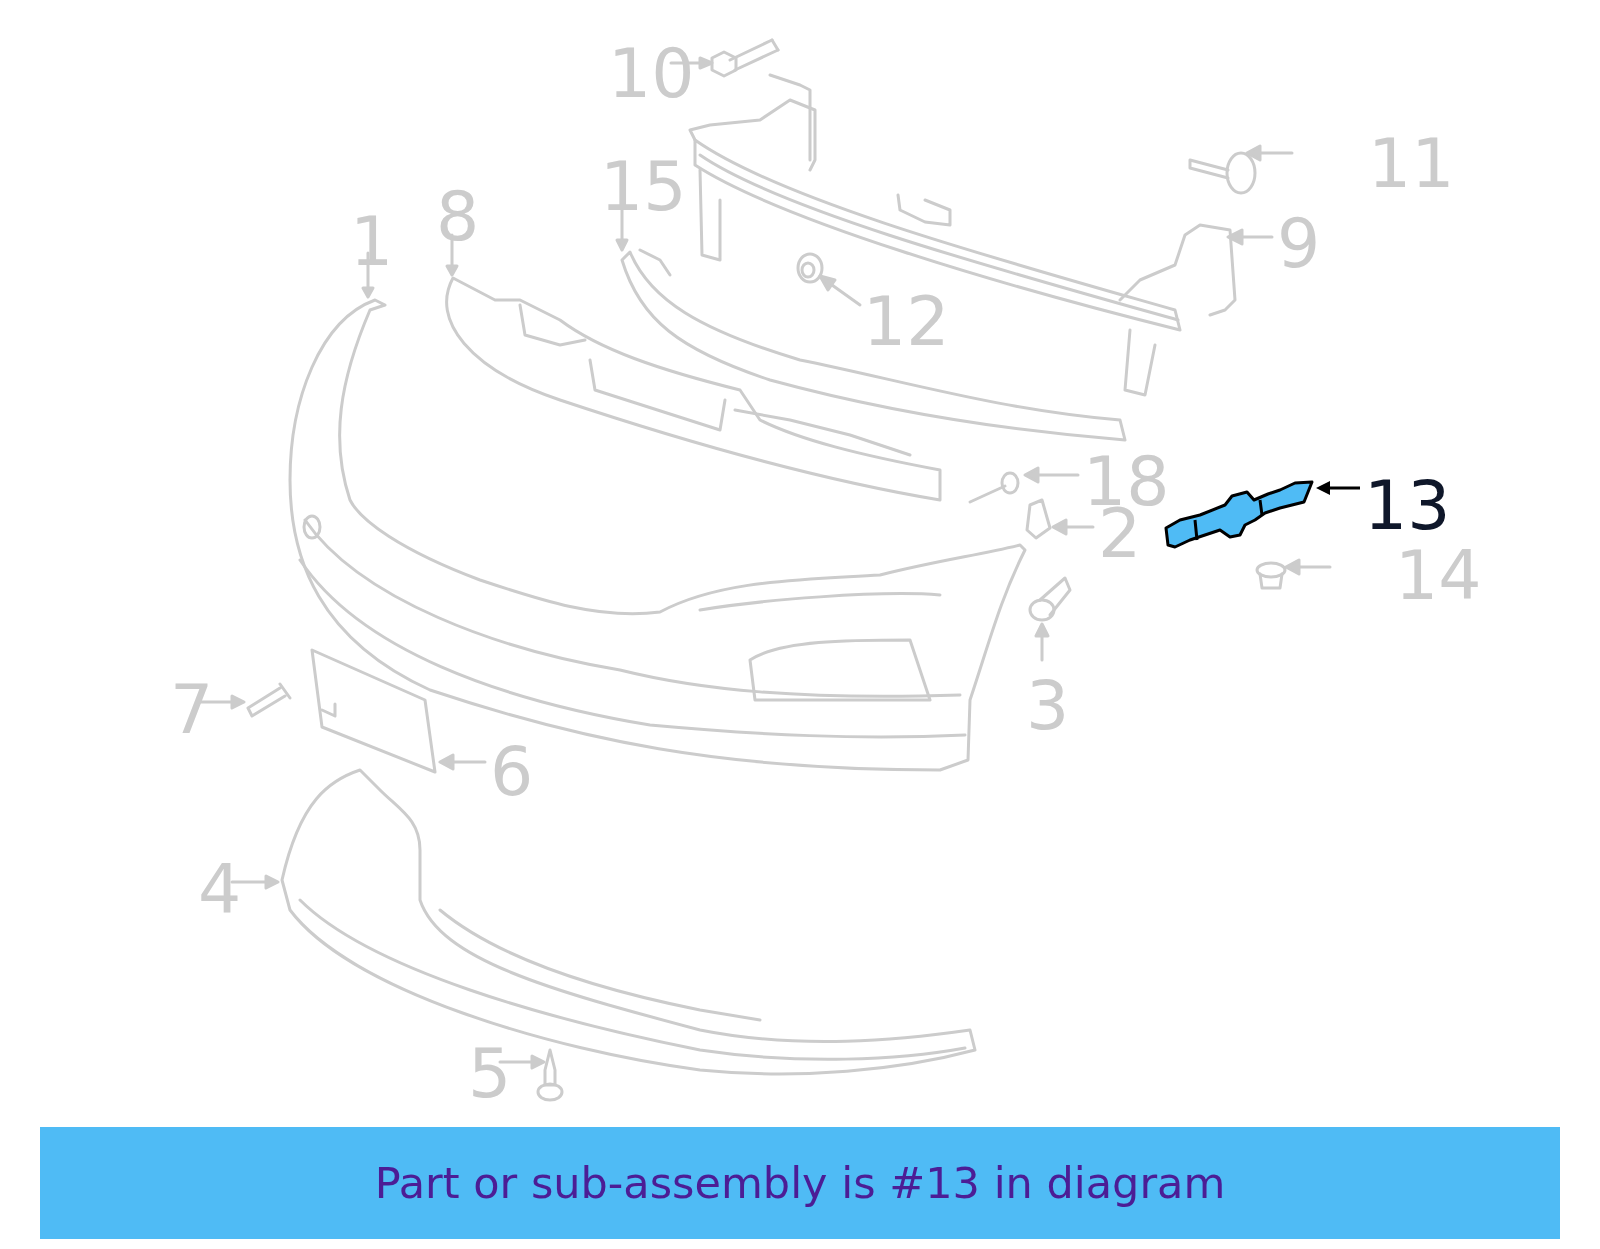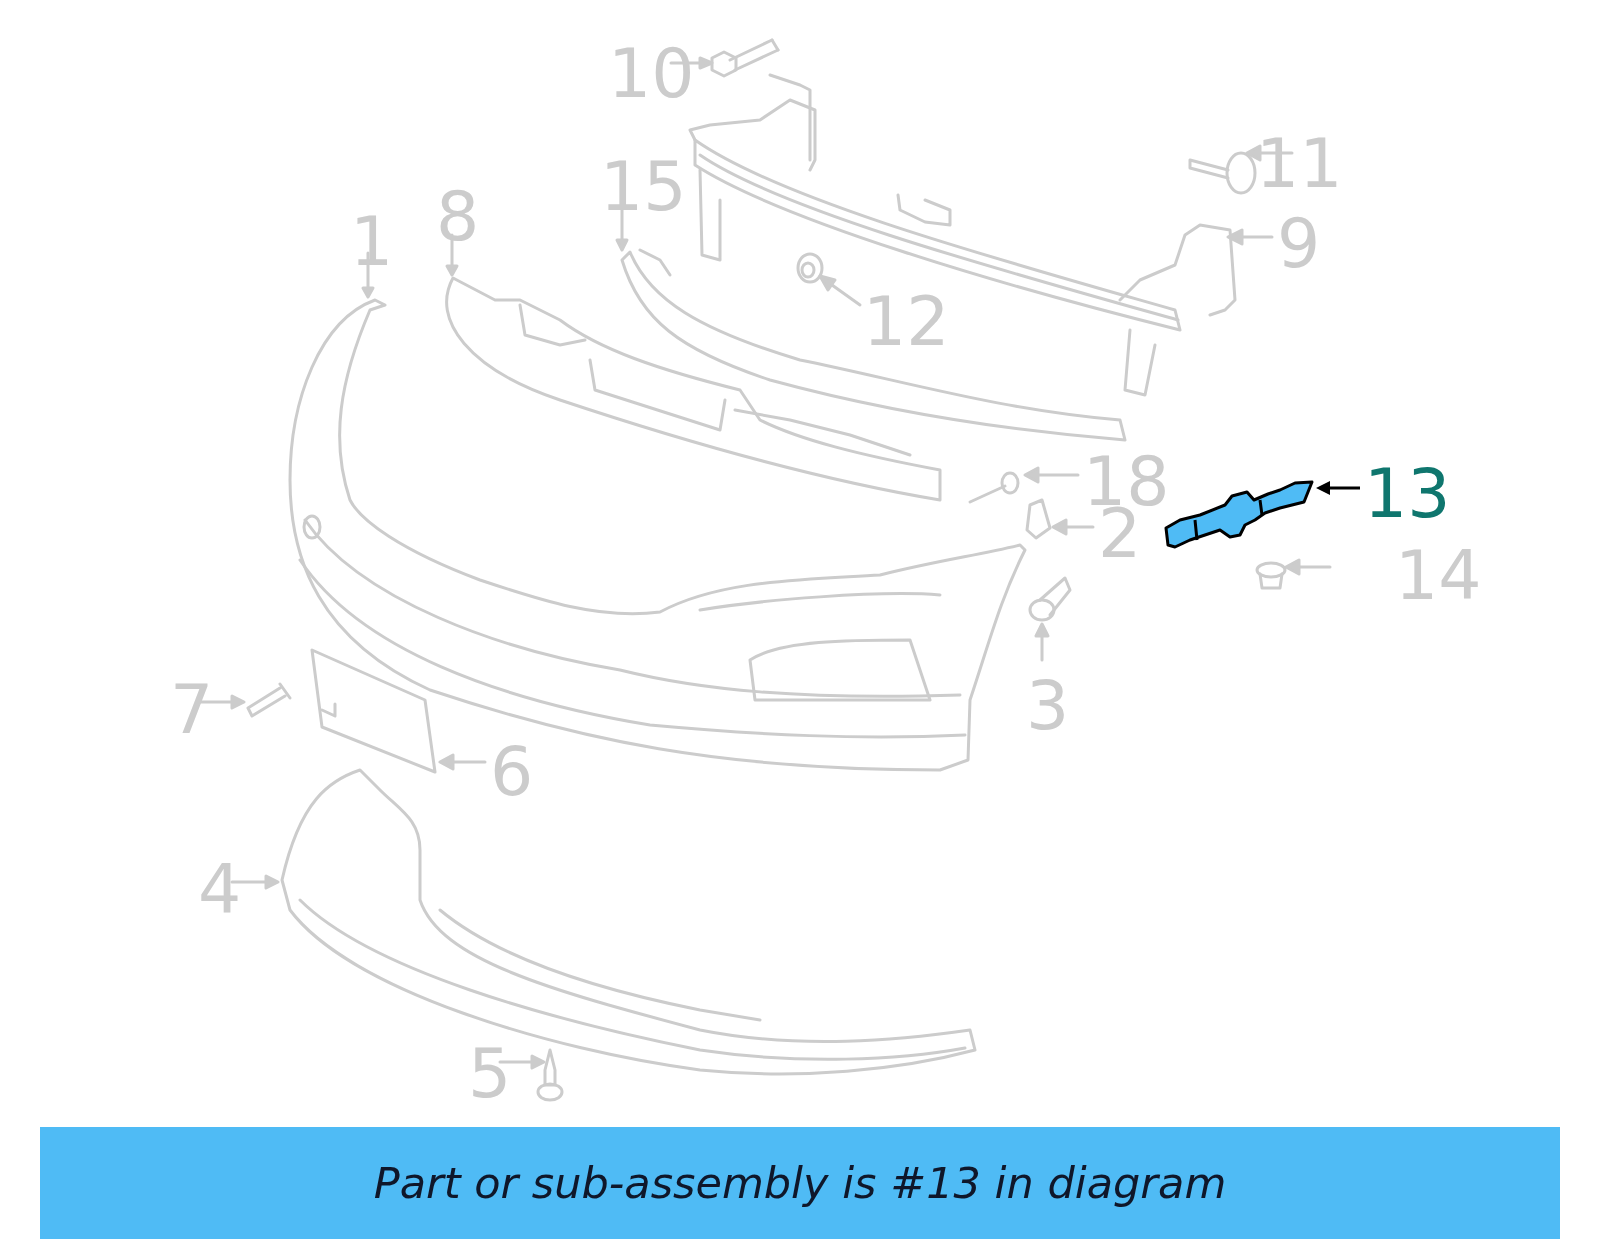--- a/index.html
+++ b/index.html
@@ -1,21 +1,21 @@
 <!DOCTYPE html>
 <html><head>
 <meta charset="utf-8">
 <style>
   html, body { margin: 0; padding: 0; background: #ffffff; }
   body { width: 1600px; height: 1249px; position: relative; overflow: hidden; font-family: "DejaVu Sans", sans-serif; }
   #diagram { position: absolute; left: 0; top: 0; width: 1600px; height: 1120px; }
   .callout { position: absolute; font-family: "DejaVu Sans", sans-serif; font-size: 68px; line-height: 1; color: #cccccc; }
-  .callout.active { color: #0f766e; }
+  .callout.active { color: #0f172a; margin-top: 12px; }
   #banner { position: absolute; left: 40px; top: 1127px; width: 1520px; height: 112px; background: #4fbbf5; display: flex; flex-direction: column; align-items: center; justify-content: center; }
-  #banner .line { font-family: "DejaVu Sans", sans-serif; font-size: 43px; line-height: 50px; color: #0f172a; font-style: italic; }
+  #banner .line { font-family: "DejaVu Sans", sans-serif; font-size: 43px; line-height: 50px; color: #4c1d95; }
 </style>
 </head>
 <body>
 
 <svg id="diagram" viewBox="0 0 1600 1120" xmlns="http://www.w3.org/2000/svg">
   <g fill="none" stroke="#cccccc" stroke-width="3" stroke-linecap="round" stroke-linejoin="round">
 
     <g>
       <line x1="671" y1="63" x2="700" y2="63"></line>
       <polygon points="700,58 712,63 700,68" fill="#cccccc"></polygon>
@@ -149,21 +149,21 @@
 <span class="callout" style="left:350px;top:208px;">1</span>
 <span class="callout" style="left:1098px;top:500px;">2</span>
 <span class="callout" style="left:1026px;top:672px;">3</span>
 <span class="callout" style="left:198px;top:856px;">4</span>
 <span class="callout" style="left:468px;top:1040px;">5</span>
 <span class="callout" style="left:490px;top:738px;">6</span>
 <span class="callout" style="left:170px;top:676px;">7</span>
 <span class="callout" style="left:436px;top:183px;">8</span>
 <span class="callout" style="left:1277px;top:210px;">9</span>
 <span class="callout" style="left:608px;top:40px;">10</span>
-<span class="callout" style="left:1256px;top:130px;">11</span>
+<span class="callout" style="left:1368px;top:130px;">11</span>
 <span class="callout" style="left:863px;top:288px;">12</span>
 <span class="callout active" style="left:1364px;top:460px;">13</span>
 <span class="callout" style="left:1395px;top:542px;text-align:center;">14</span>
 <span class="callout" style="left:600px;top:153px;">15</span>
 <span class="callout" style="left:1083px;top:448px;">18</span>
 
 <div id="banner">
   <div class="line">Part or sub-assembly is #13 in diagram</div>
 </div>
 

